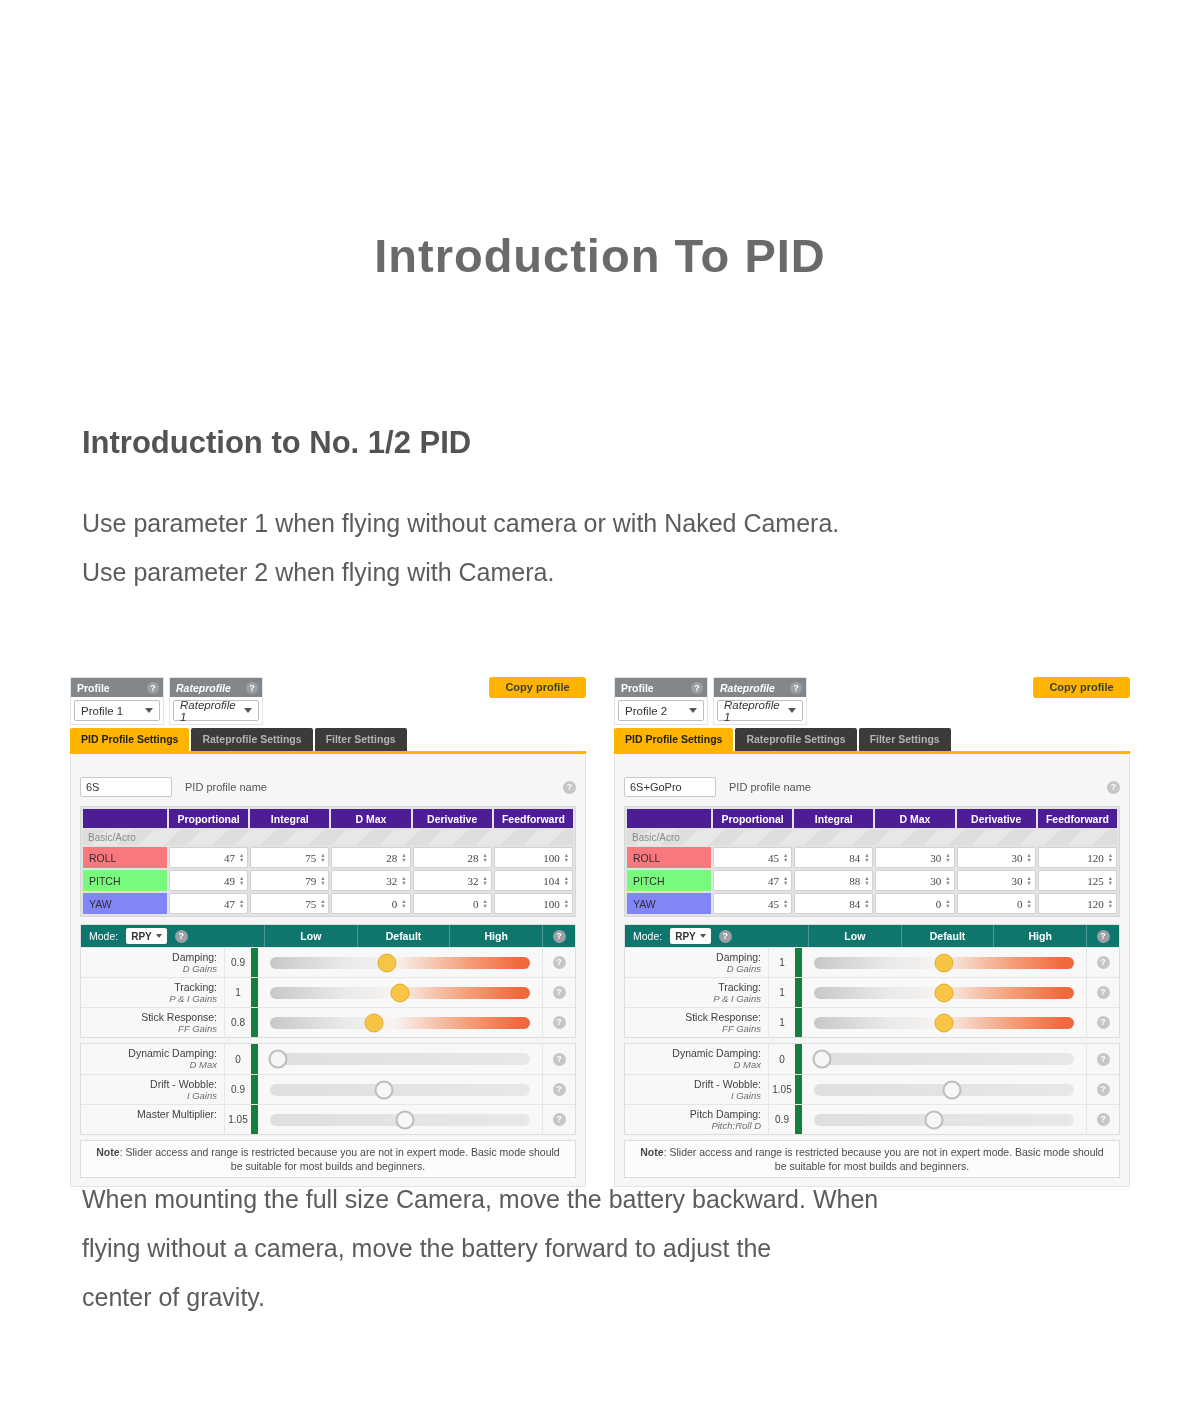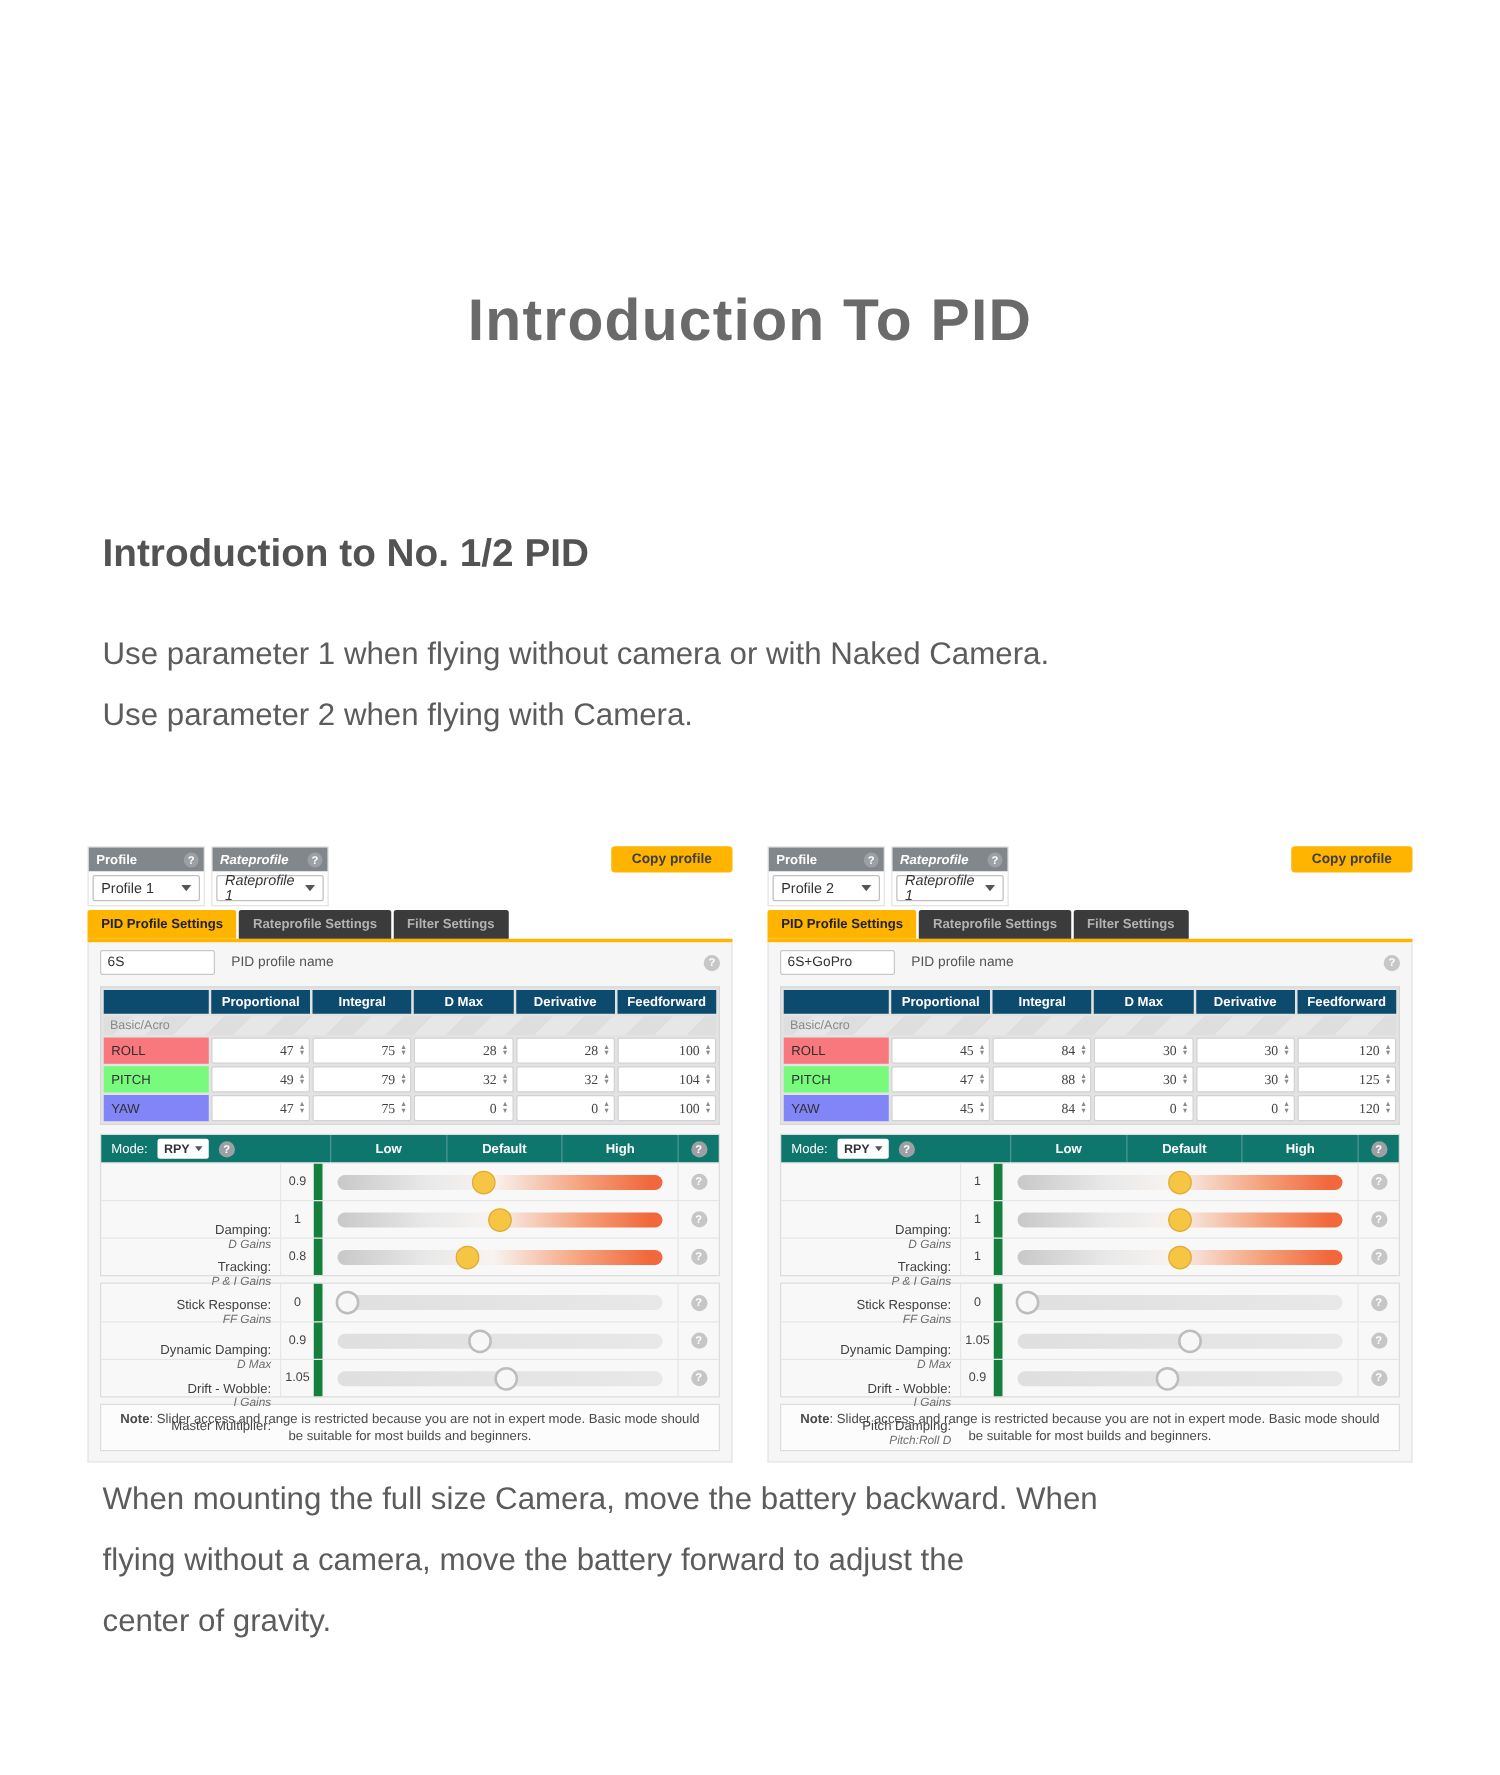--- a/index.html
+++ b/index.html
@@ -44,42 +44,42 @@
   }
   
   .tabs { display:flex; border-bottom:3px solid #ffb400; }
   .tab {
     height:23px; padding:0 11px; font-size:10.5px; font-weight:bold; line-height:23px;
     background:#3b3b3b; color:#b3b3b3; border-radius:2px 2px 0 0; margin-right:2px; cursor:pointer;
   }
   .tab.active { background:#ffb400; color:#222; }
 
   
-  .content { background:#f6f6f6; border:1px solid #e4e4e4; border-top:none; padding:4px 9px 8px; }
+  .content { background:#f6f6f6; border:1px solid #e4e4e4; border-top:none; padding:21px 9px 8px; }
   .name-row { display:flex; align-items:center; height:24px; margin-bottom:7px; }
   .name-input {
     width:92px; height:20px; border:1px solid #c9c9c9; border-radius:2px; background:#fff;
     font-size:11px; color:#333; padding:0 5px; font-family:"Liberation Sans", sans-serif;
   }
   .name-label { font-size:11px; color:#555; margin-left:13px; flex:1; }
   .q {
     display:inline-block; width:13px; height:13px; border-radius:50%; background:#c6c6c6;
     color:#fff; font-size:9px; font-weight:bold; text-align:center; line-height:13px;
     font-style:normal; cursor:pointer; flex:none;
   }
   .q::after { content:"?"; }
   .q-head { background:#9ca0a4; width:12px; height:12px; line-height:12px; }
 
   
   .pid-table {
     display:grid; grid-template-columns:84px repeat(5,1fr); gap:2px; background:#e3e3e3;
     border:1px solid #d7d7d7; padding:2px; margin-bottom:7px;
   }
   .th {
-    background:#0c4a6e; color:#fff; font-size:10.5px; font-weight:bold; height:19px;
+    background:#4c1d95; color:#fff; font-size:10.5px; font-weight:bold; height:19px;
     display:flex; align-items:center; justify-content:center;
   }
   .group-row {
     grid-column:1 / -1; height:15px; color:#8a8a8a; font-size:10px; padding-left:5px;
     display:flex; align-items:center;
     background:repeating-linear-gradient(135deg,#dedede 0 16px,#e7e7e7 16px 34px);
   }
   .axis { font-size:10.5px; color:#2f2f2f; display:flex; align-items:center; padding-left:6px; height:21px; }
   .vcell {
     background:#fff; border:1px solid #d2d2d2; border-radius:2px; height:21px;
@@ -101,21 +101,21 @@
   }
   .s-cols { flex:1; display:flex; }
   .s-cols span {
     flex:1; color:#fff; font-size:10.5px; font-weight:bold; display:flex; align-items:center;
     justify-content:center; border-left:1px solid rgba(255,255,255,.25);
   }
   .s-help { width:33px; display:flex; align-items:center; justify-content:center; border-left:1px solid rgba(255,255,255,.25); }
   .q-dark { background:#9ca0a4; }
   .s-row { display:flex; height:30px; border-top:1px solid #e6e6e6; align-items:stretch; }
   .s-label { width:143px; text-align:right; padding:3px 7px 0 0; }
-  .s-main { font-size:10.5px; color:#3f3f3f; line-height:12px;margin-top:44px; }
+  .s-main { font-size:10.5px; color:#3f3f3f; line-height:12px; }
   .s-sub { font-size:9.5px; font-style:italic; color:#6e6e6e; line-height:11px; }
   .s-val {
     width:34px; border-left:1px solid #e6e6e6; border-right:7px solid #15803d;
     display:flex; align-items:center; justify-content:center; font-size:10px; color:#444;
   }
   .s-track-cell { flex:1; display:flex; align-items:center; padding:0 12px; }
   .track { position:relative; width:100%; height:12px; border-radius:6px; cursor:pointer;
     background:linear-gradient(90deg,#c8c8c8,#e9e9e9 28%,#f7f3f0 48%,#f5a27d 75%,#f1683c 96%); }
   .track.off { background:linear-gradient(90deg,#dfdfdf,#e8e8e8); }
   .knob {

